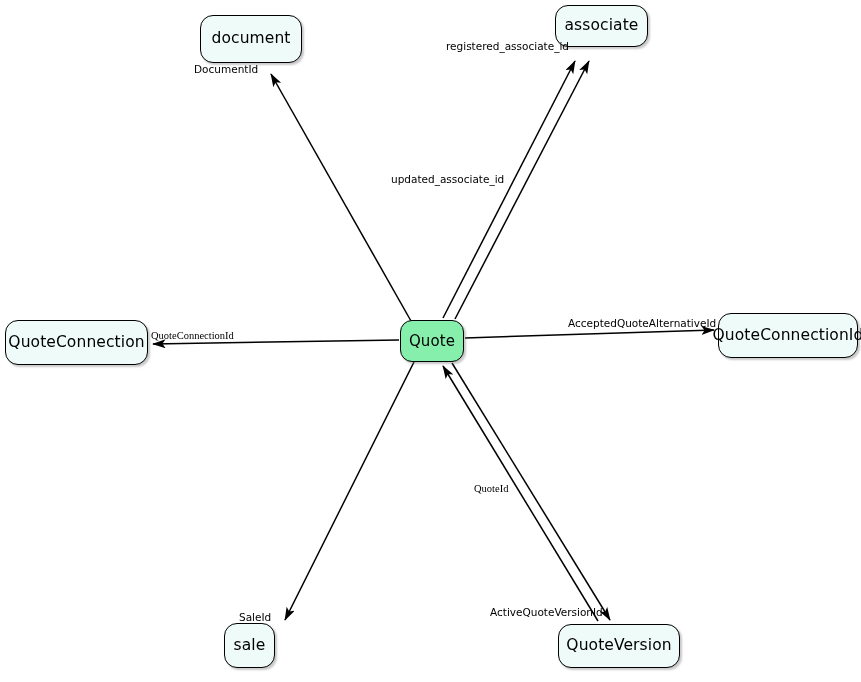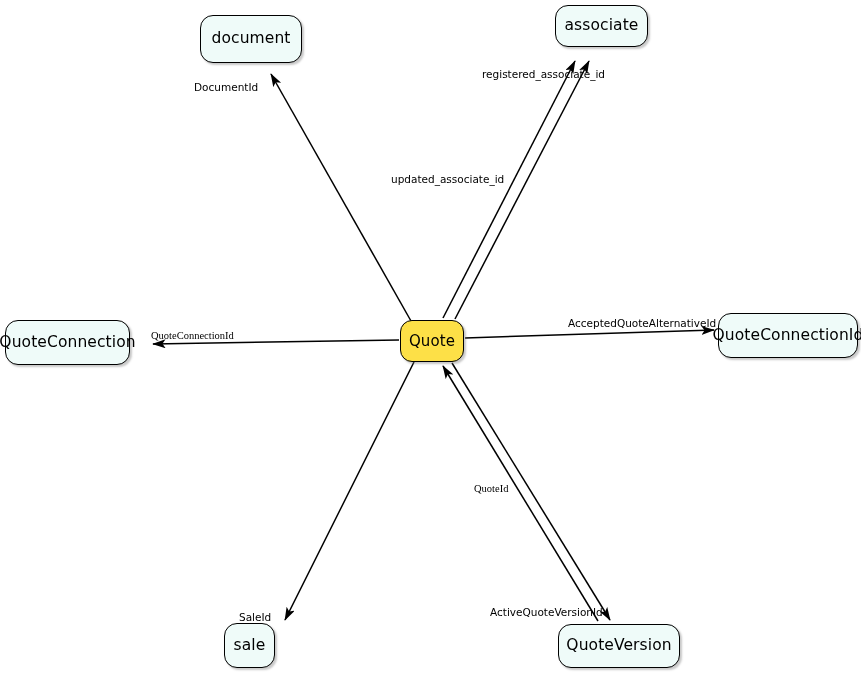--- a/index.html
+++ b/index.html
@@ -39,21 +39,21 @@
   }
   .node-label {
     font-family: "DejaVu Sans", sans-serif;
     font-size: 15.5px;
     color: #000000;
     letter-spacing: 0.1px;
     white-space: nowrap;
     line-height: 1;
   }
   .node.center {
-    background: #fde047;
+    background: #86efac;
     border-radius: 12px;
   }
   .node.center .node-label {
     font-size: 15px;
   }
   .edge-label {
     position: absolute;
     font-family: "DejaVu Sans", sans-serif;
     font-size: 10.5px;
     color: #000000;
@@ -86,39 +86,39 @@
       </g>
   </svg>
 
   <div id="node-layer">
       <div class="node" style="left: 200px; top: 15px; width: 102px; height: 48px;">
         <span class="node-label">document</span>
       </div>
       <div class="node" style="left: 555px; top: 5px; width: 93px; height: 42px;">
         <span class="node-label">associate</span>
       </div>
-      <div class="node" style="left: 5px; top: 320px; width: 125px; height: 45px;">
+      <div class="node" style="left: 5px; top: 320px; width: 143px; height: 45px;">
         <span class="node-label">QuoteConnection</span>
       </div>
       <div class="node center" style="left: 400px; top: 320px; width: 64px; height: 42px;">
         <span class="node-label">Quote</span>
       </div>
       <div class="node" style="left: 718px; top: 313px; width: 140px; height: 45px;">
         <span class="node-label">QuoteConnectionId</span>
       </div>
       <div class="node" style="left: 224px; top: 623px; width: 51px; height: 45px;">
         <span class="node-label">sale</span>
       </div>
       <div class="node" style="left: 558px; top: 624px; width: 122px; height: 44px;">
         <span class="node-label">QuoteVersion</span>
       </div>
     </div>
   <div id="label-layer">
-      <div class="edge-label" style="left: 194px; top: 82px; text-align: right;">DocumentId</div>
-      <div class="edge-label" style="left: 446px; top: 69px; margin-left: 36px;">registered_associate_id</div>
+      <div class="edge-label" style="left: 194px; top: 64px; text-align: right;">DocumentId</div>
+      <div class="edge-label" style="left: 446px; top: 41px;">registered_associate_id</div>
       <div class="edge-label" style="left: 391px; top: 174px;">updated_associate_id</div>
       <div class="edge-label" style="left: 151px; top: 331px; font-family: Liberation Serif, serif;">QuoteConnectionId</div>
       <div class="edge-label" style="left: 568px; top: 318px;">AcceptedQuoteAlternativeId</div>
       <div class="edge-label" style="left: 239px; top: 612px;">SaleId</div>
       <div class="edge-label" style="left: 490px; top: 607px;">ActiveQuoteVersionId</div>
       <div class="edge-label" style="left: 474px; top: 484px; font-family: Liberation Serif, serif;">QuoteId</div>
     </div>
 
 </div>
 

